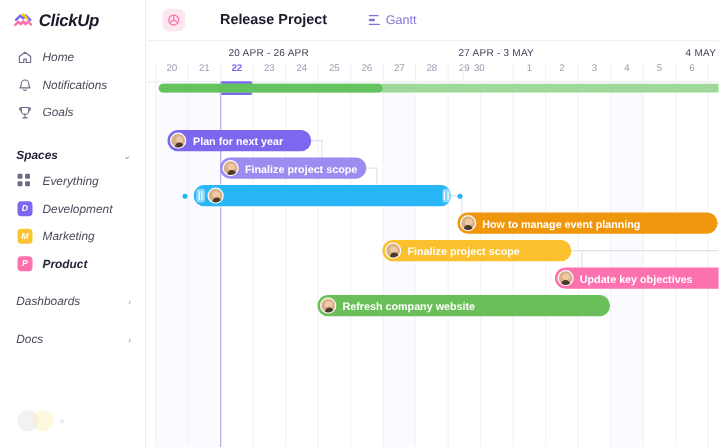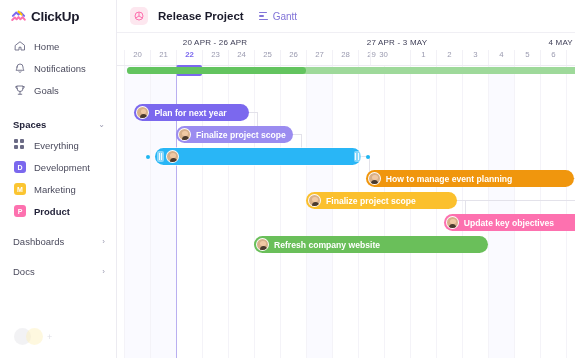--- a/index.html
+++ b/index.html
@@ -11,20 +11,21 @@
   }
   #app { position: relative; width: 575px; height: 358px; display: flex; }
 
   
   #sidebar {
     width: 117px; height: 358px;
     background: #ffffff;
     border-right: 1px solid #ecebf1;
     position: relative;
     flex: 0 0 117px;
+    font-style: italic;
   }
   .logo-row {
     display: flex; align-items: center; gap: 5px;
     padding: 9px 0 0 11px;
   }
   .logo-mark { width: 15px; height: 15px; position: relative; flex: 0 0 15px; }
   .logo-text { font-size: 13.5px; font-weight: bold; color: #1b1b2b; letter-spacing: -0.3px; }
 
   .nav { margin-top: 11px; }
   .nav-item {
@@ -69,21 +70,21 @@
 
   .avatars { position: absolute; left: 14px; bottom: 13px; display: flex; align-items: center; }
   .av { width: 17px; height: 17px; border-radius: 50%; opacity: .45; }
   .av.a { background: #e2e2e6; }
   .av.b { background: #fcf0b9; margin-left: -5px; }
   .av-plus { font-size: 9px; color: #c9c9d4; margin-left: 4px; opacity:.6; }
 
   
   #main { flex: 1; position: relative; background: #fff; }
   #topbar {
-    height: 33px; display: flex; align-items: center; gap: 10px;
+    height: 33px; display: flex; align-items: center; gap: 28px;
     padding-left: 13px; border-bottom: 1px solid #f0eff4;
   }
   .proj-ico {
     width: 18px; height: 18px; border-radius: 5px; background: #fde7ef;
     display: flex; align-items: center; justify-content: center; flex: 0 0 18px;
   }
   .proj-title { font-size: 11.5px; font-weight: bold; color: #1b1b2b; }
   .view-tab { display: flex; align-items: center; gap: 4px; cursor: pointer; margin-left: 4px; }
   .view-tab .lbl { font-size: 10px; color: #8274d8; }
   .gantt-ico { width: 11px; height: 11px; position: relative; flex:0 0 11px; }

